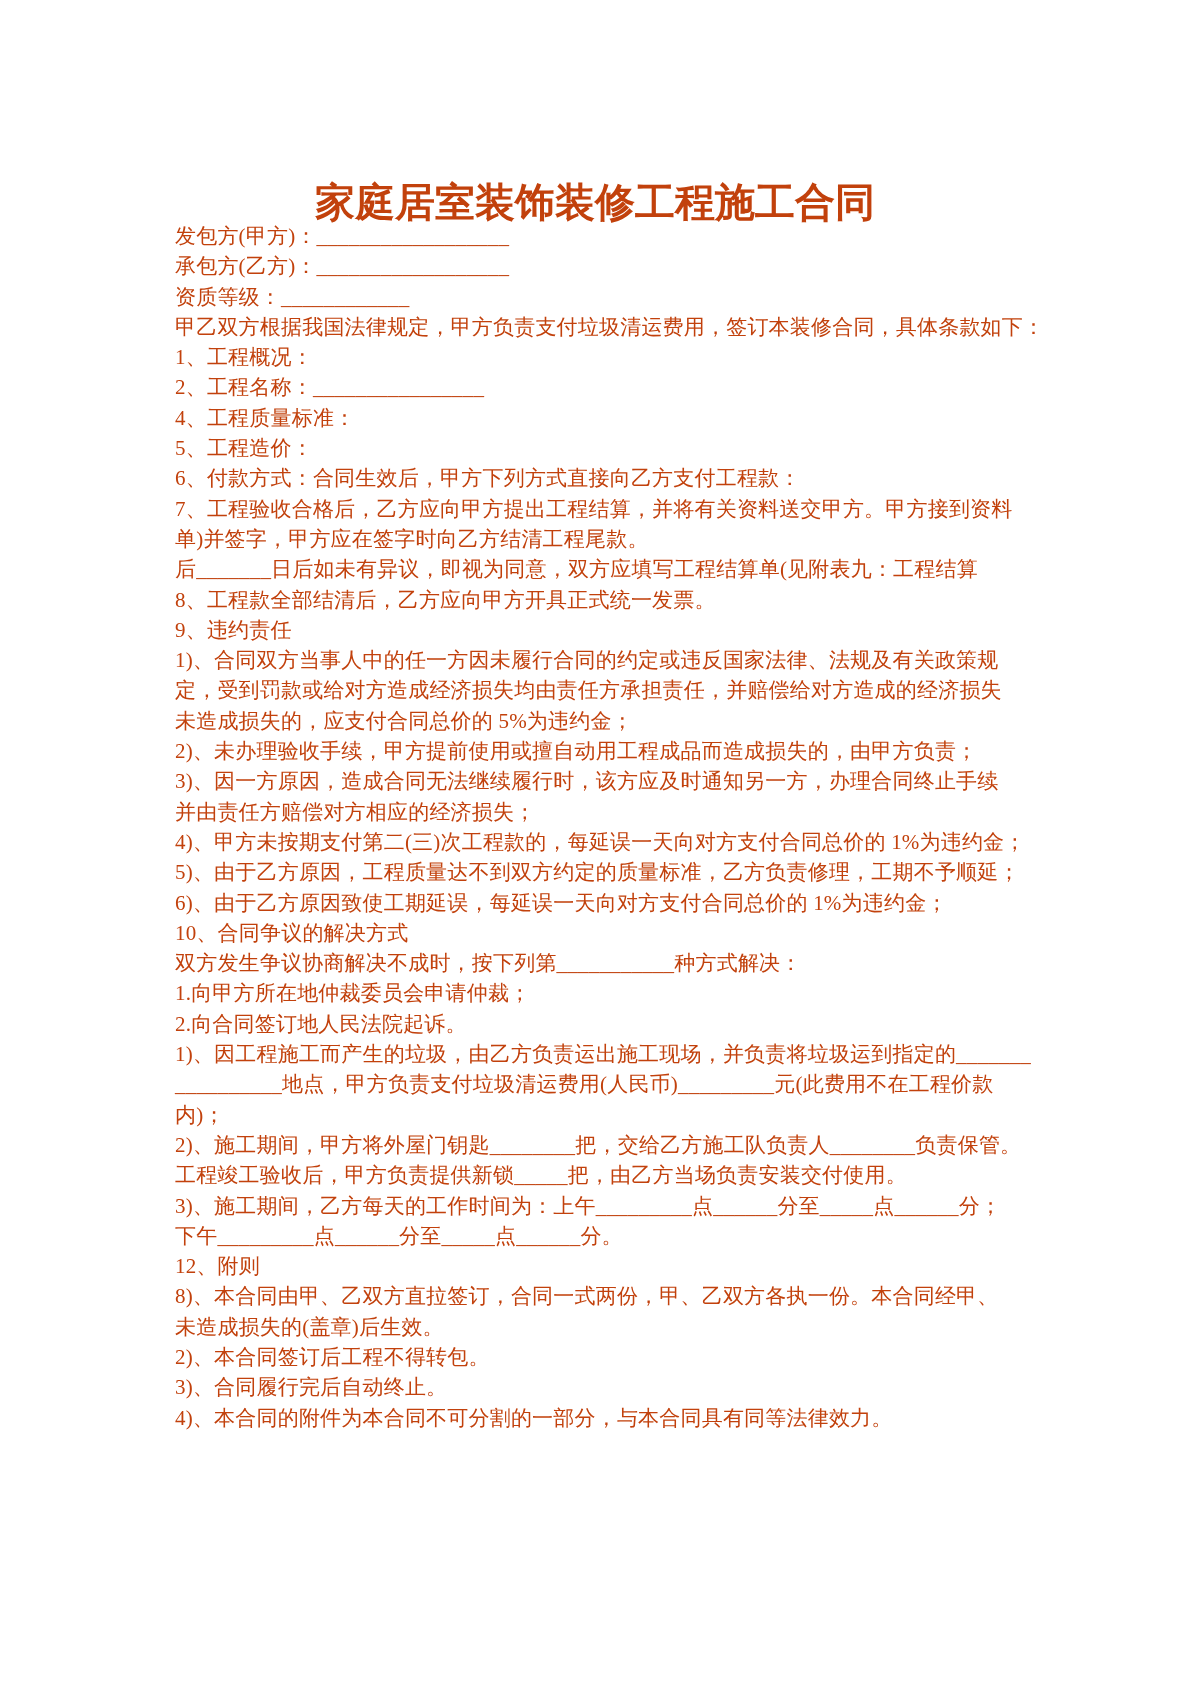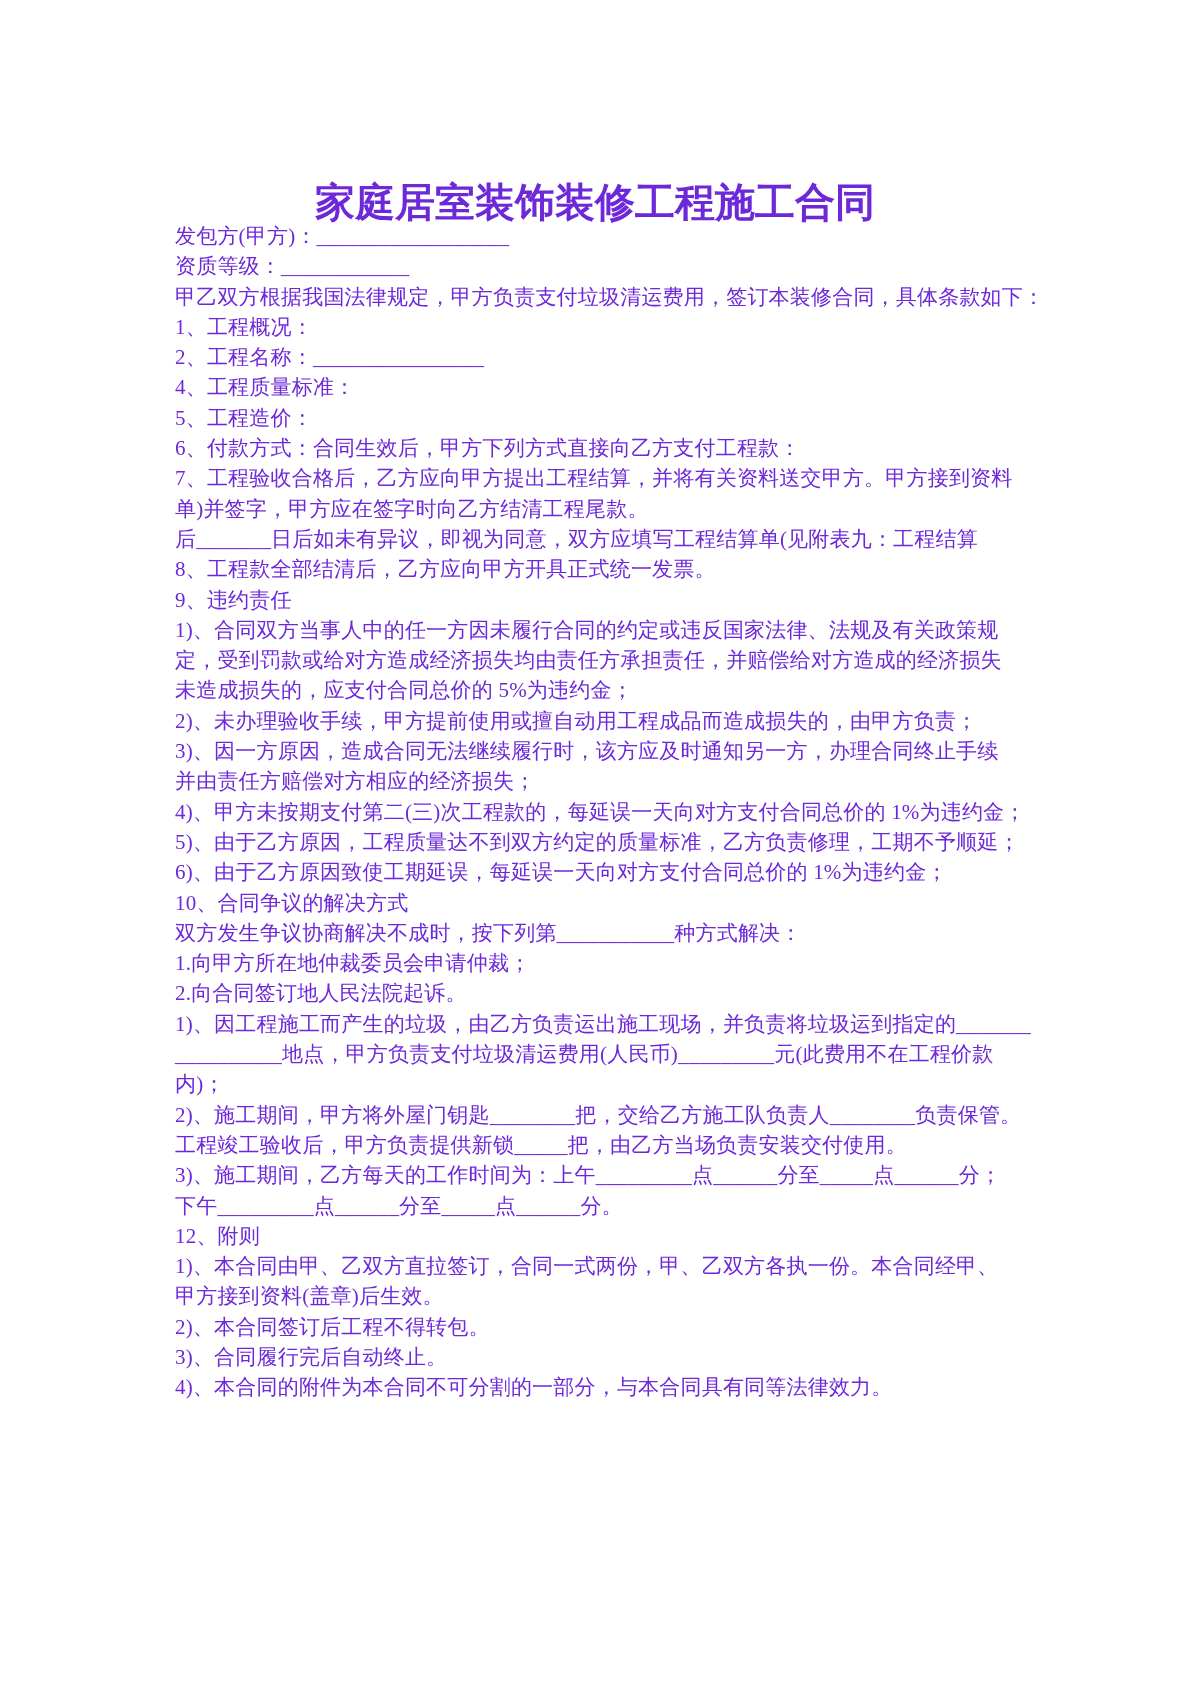--- a/index.html
+++ b/index.html
@@ -6,21 +6,21 @@
     margin: 0;
     padding: 0;
     background: #ffffff;
   }
   .page {
     position: relative;
     width: 1112px;
     height: 1683px;
     background: #ffffff;
     font-family: "Liberation Serif", "DejaVu Serif", serif;
-    color: #6d28d9;
+    color: #c2410c;
     overflow: hidden;
   }
   .doc-title {
     position: absolute;
     top: 152px;
     left: 175px;
     width: 840px;
     text-align: center;
     font-size: 40px;
     font-weight: bold;
@@ -41,20 +41,21 @@
     letter-spacing: 0.2px;
   }
 </style>
 </head>
 <body>
 
 <div class="page">
   <h1 class="doc-title">家庭居室装饰装修工程施工合同</h1>
   <div class="doc-body">
       <div class="line">发包方(甲方)：__________________</div>
+      <div class="line">承包方(乙方)：__________________</div>
       <div class="line">资质等级：____________</div>
       <div class="line">甲乙双方根据我国法律规定，甲方负责支付垃圾清运费用，签订本装修合同，具体条款如下：</div>
       <div class="line">1、工程概况：</div>
       <div class="line">2、工程名称：________________</div>
       <div class="line">4、工程质量标准：</div>
       <div class="line">5、工程造价：</div>
       <div class="line">6、付款方式：合同生效后，甲方下列方式直接向乙方支付工程款：</div>
       <div class="line">7、工程验收合格后，乙方应向甲方提出工程结算，并将有关资料送交甲方。甲方接到资料</div>
       <div class="line">单)并签字，甲方应在签字时向乙方结清工程尾款。</div>
       <div class="line">后_______日后如未有异议，即视为同意，双方应填写工程结算单(见附表九：工程结算</div>
@@ -74,19 +75,19 @@
       <div class="line">1.向甲方所在地仲裁委员会申请仲裁；</div>
       <div class="line">2.向合同签订地人民法院起诉。</div>
       <div class="line">1)、因工程施工而产生的垃圾，由乙方负责运出施工现场，并负责将垃圾运到指定的_______</div>
       <div class="line">__________地点，甲方负责支付垃圾清运费用(人民币)_________元(此费用不在工程价款</div>
       <div class="line">内)；</div>
       <div class="line">2)、施工期间，甲方将外屋门钥匙________把，交给乙方施工队负责人________负责保管。</div>
       <div class="line">工程竣工验收后，甲方负责提供新锁_____把，由乙方当场负责安装交付使用。</div>
       <div class="line">3)、施工期间，乙方每天的工作时间为：上午_________点______分至_____点______分；</div>
       <div class="line">下午_________点______分至_____点______分。</div>
       <div class="line">12、附则</div>
-      <div class="line">1)、本合同由甲、乙双方直拉签订，合同一式两份，甲、乙双方各执一份。本合同经甲、</div>
-      <div class="line">甲方接到资料(盖章)后生效。</div>
+      <div class="line">8)、本合同由甲、乙双方直拉签订，合同一式两份，甲、乙双方各执一份。本合同经甲、</div>
+      <div class="line">未造成损失的(盖章)后生效。</div>
       <div class="line">2)、本合同签订后工程不得转包。</div>
       <div class="line">3)、合同履行完后自动终止。</div>
       <div class="line">4)、本合同的附件为本合同不可分割的一部分，与本合同具有同等法律效力。</div>
     </div>
 </div>
 
 </body></html>

